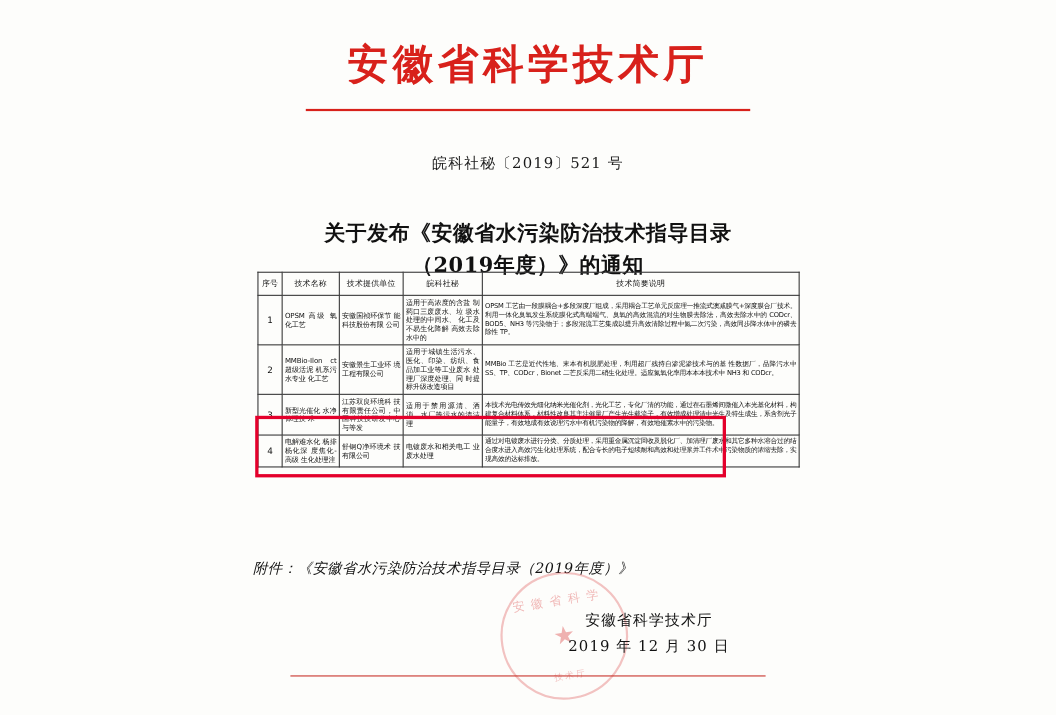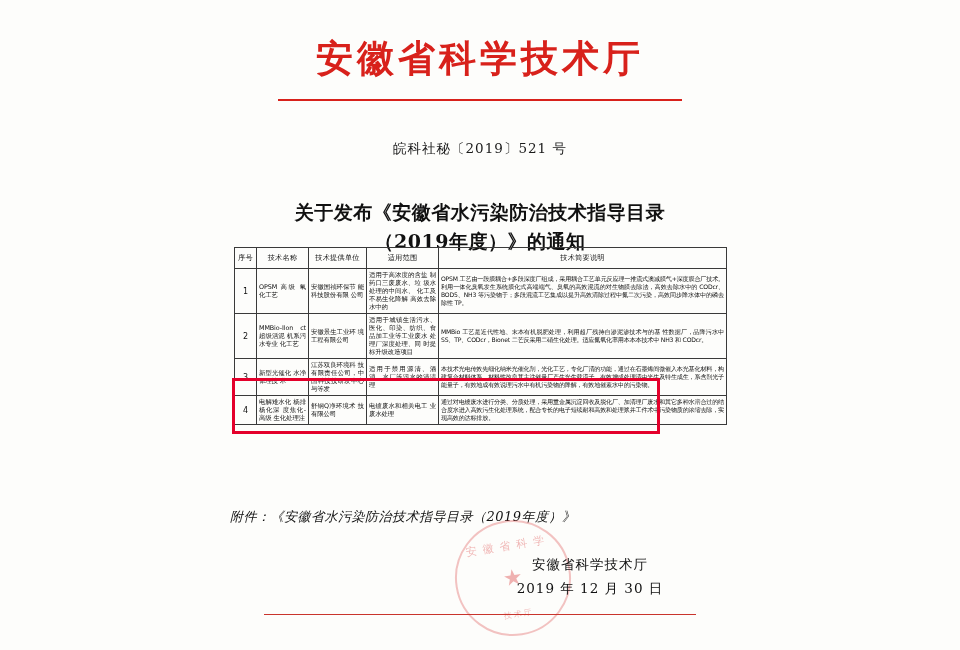--- a/index.html
+++ b/index.html
@@ -233,21 +233,21 @@
           <col class="w-name">
           <col class="w-unit">
           <col class="w-scope">
           <col class="w-desc">
       </colgroup>
       <thead>
         <tr>
           <th>序号</th>
           <th>技术名称</th>
           <th>技术提供单位</th>
-          <th>适用范围</th>
+          <th>皖科社秘</th>
           <th>技术简要说明</th>
         </tr>
       </thead>
       <tbody>
         <tr>
           <td class="c-idx">1</td>
           <td class="c-name">OPSM 高级 氧化工艺</td>
           <td class="c-unit">安徽国祯环保节 能科技股份有限 公司</td>
           <td class="c-scope">适用于高浓度的含盐 制药口三废废水、垃 圾水处理的中间水、 化工及不易生化降解 高效去除水中的</td>
           <td class="c-desc">OPSM 工艺由一段膜耦合+多段深度厂组成，采用耦合工艺单元反应理一推流式澳减膜气+深度膜合厂技术。利用一体化臭氧发生系统膜化式高端端气、臭氧的高效混流的对生物膜去除法，高效去除水中的 CODcr、BOD5、NH3 等污染物于；多段混流工艺集成以提升高效清除过程中氮二次污染，高效同步降水体中的磷去除性 TP。</td>

